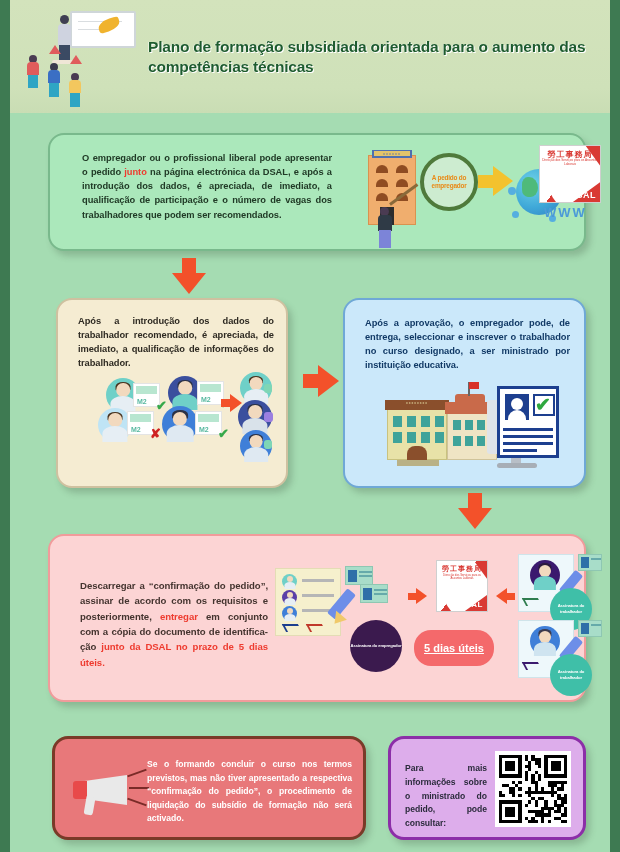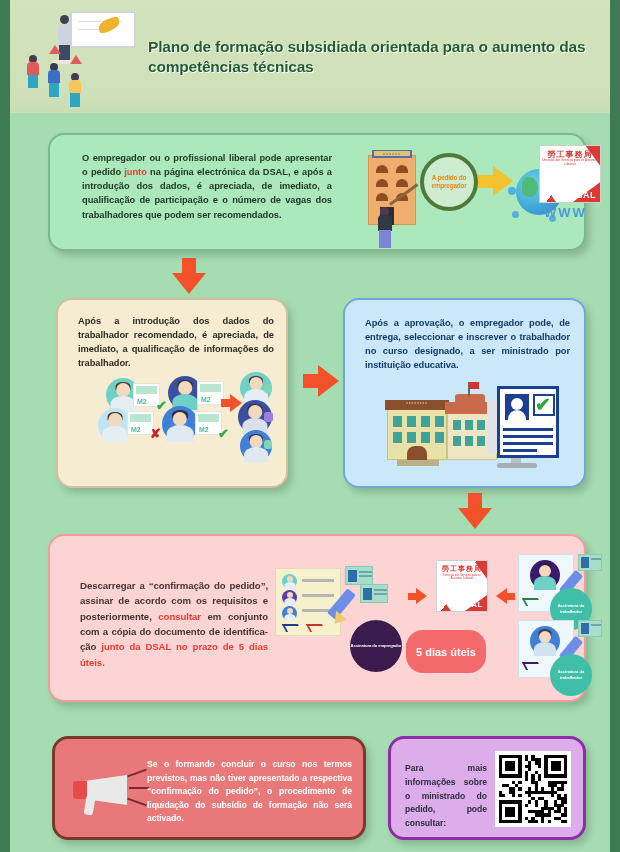--- a/index.html
+++ b/index.html
@@ -386,21 +386,21 @@
       <div style="position:absolute;left:158px;top:149px;width:34px;height:2.5px;background:#1d3f8f;"></div>
     </div>
   </div>
 
   <div class="arrow-down" id="arr3">
       <div class="stem"></div>
       <div class="head"></div>
     </div>
 
   <div class="card" id="box4">
-    <div class="txt">Descarregar a “confirmação do pedido”, assinar de acordo com os requisitos e posteriormente, <span class="redtx">consultar</span> em conjunto com a cópia do documento de identifica-ção <span class="redtx">junto da DSAL no prazo de 5 dias úteis.</span></div>
+    <div class="txt">Descarregar a “confirmação do pedido”, assinar de acordo com os requisitos e posteriormente, <span class="redtx">entregar</span> em conjunto com a cópia do documento de identifica-ção <span class="redtx">junto da DSAL no prazo de 5 dias úteis.</span></div>
 
     <div>
 
       <div class="doc" style="left:225px;top:32px;width:66px;height:68px;"></div>
       <div class="avatar" style="left:232px;top:38px;width:15px;height:15px;background:#6fd0c8;">
           <div class="head"></div>
           <div class="body" style="background:#e6eef4;"></div>
         </div>
       <div class="avatar" style="left:232px;top:54px;width:15px;height:15px;background:#5b3fa8;">
           <div class="head"></div>
@@ -440,21 +440,21 @@
       <div class="dsal-logo" style="left:386px;top:24px;width:52px;height:52px;">
         <div class="swoosh"></div>
         <div class="cn" style="font-size:7px;">勞工事務局</div>
         <div class="pt" style="font-size:2.8px;">Direcção dos Serviços para os Assuntos Laborais</div>
         <div class="name" style="font-size:8px;">DSAL</div>
       </div>
 
       <div style="position:absolute;left:446px;top:52px;width:0;height:0;border-top:8px solid transparent;border-bottom:8px solid transparent;border-right:11px solid #f3512a;"></div>
       <div style="position:absolute;left:456px;top:57px;width:9px;height:7px;background:#f3512a;"></div>
 
-      <div class="daybadge" style="left:356px;top:94px;width:80px;height:43px;">5 dias úteis</div>
+      <div class="daybadge" style="left:364px;top:94px;width:80px;height:36px;text-decoration:underline;">5 dias úteis</div>
 
       <div class="docw" style="left:468px;top:18px;width:56px;height:58px;"></div>
       <div class="avatar" style="left:480px;top:24px;width:30px;height:30px;background:#3b1a6e;">
           <div class="hair" style="background:#2c1a3d;"></div>
           <div class="head"></div>
           <div class="body" style="background:#6fd0c8;"></div>
         </div>
       <div style="position:absolute;left:474px;top:62px;width:16px;height:8px;border-left:2px solid #2f7d4f;border-top:2px solid #2f7d4f;transform:skewX(28deg);"></div>
       <div class="idcard" style="left:528px;top:18px;width:24px;height:17px;">
         <div style="position:absolute;left:2px;top:2px;width:8px;height:11px;background:#2f6fa8;"></div>

